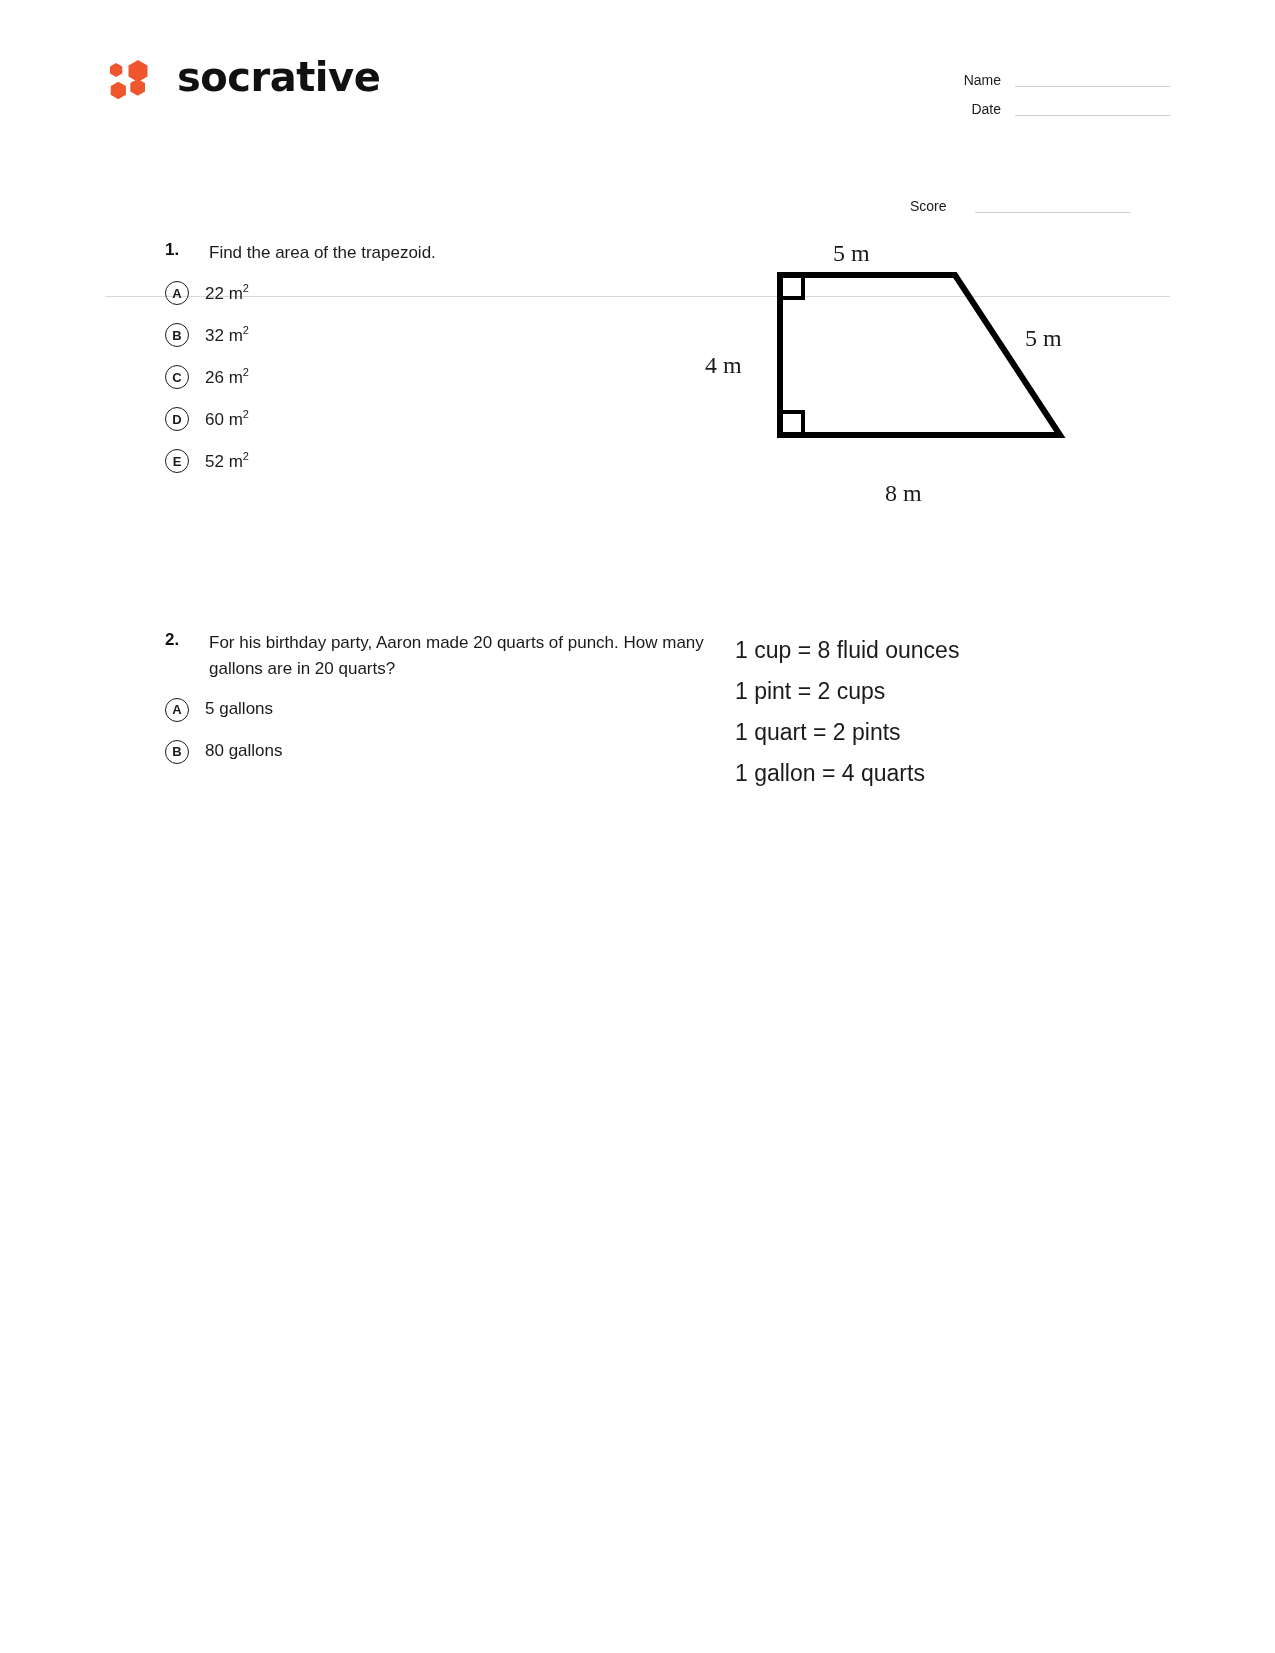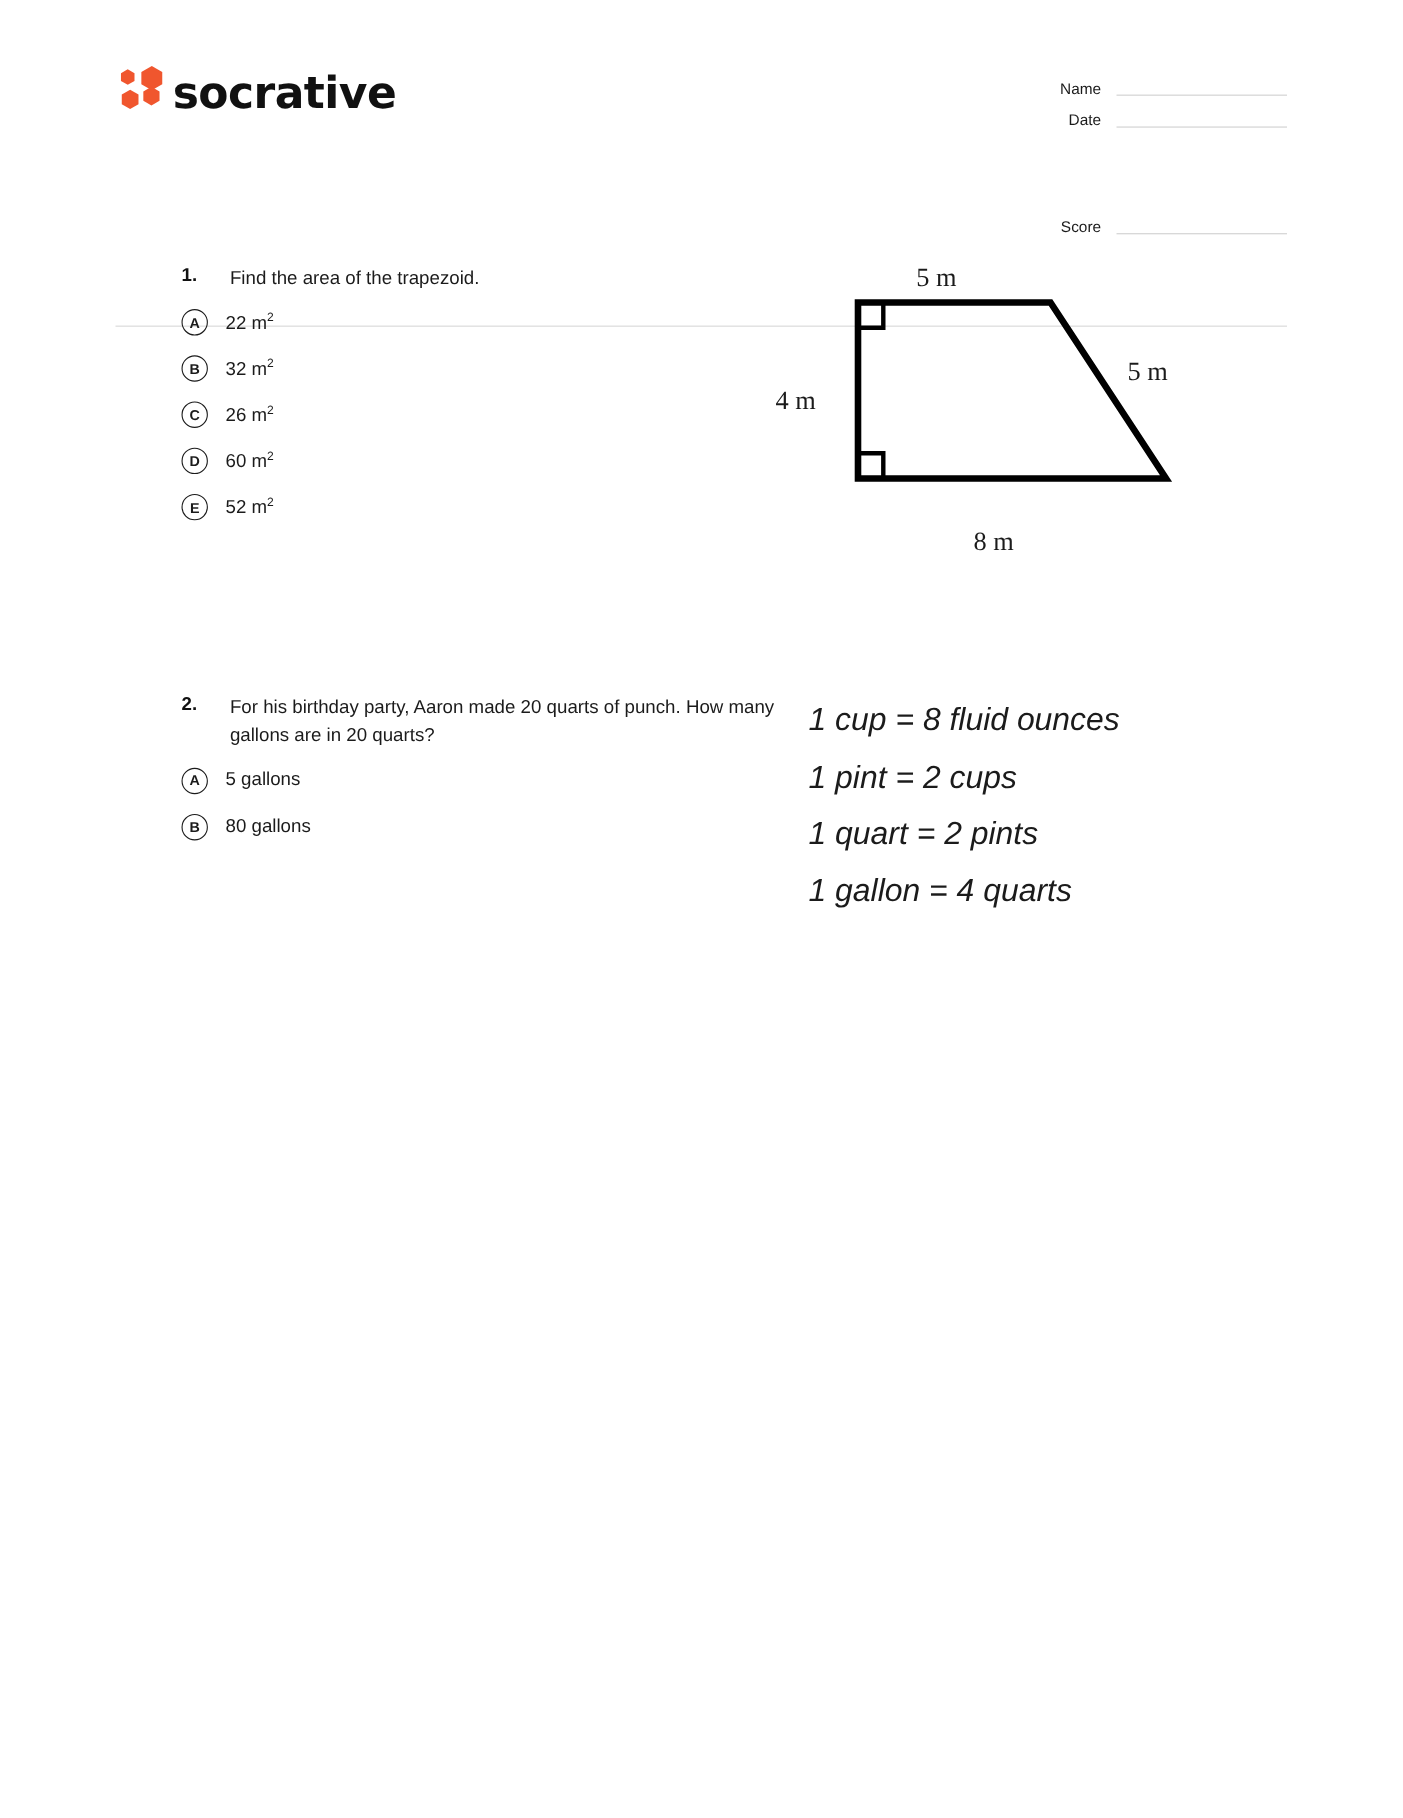--- a/index.html
+++ b/index.html
@@ -28,22 +28,22 @@
   .header {
     position: relative;
     height: 200px;
   }
 
   .logo-block {
     position: absolute;
     left: 0;
     top: 57px;
     display: flex;
-    align-items: flex-end;
-    gap: 4px;
+    align-items: flex-start;
+    gap: 24px;
   }
 
   .logo-mark { width: 48px; height: 48px; display: block; }
 
   .logo-word {
     font-size: 40px;
     font-weight: 700;
     letter-spacing: -0.5px;
     color: #111111;
     line-height: 1;
@@ -78,22 +78,21 @@
     height: 17px;
   }
 
   .score-row {
     position: absolute;
     right: 0;
     top: 196px;
     width: 260px;
     display: flex;
     align-items: flex-end;
-    justify-content: flex-end;
-    gap: 14px;
+    gap: 28px;
   }
 
   .quiz-title {
     position: absolute;
     left: 0;
     top: 155px;
     width: 720px;
     font-size: 38px;
     font-weight: 700;
     line-height: 1.33;
@@ -197,25 +196,24 @@
   .lbl-bottom { left: 200px; top: 250px; }
 
   .conversions {
     position: absolute;
     left: 10px;
     top: 0px;
     width: 340px;
   }
 
   .conv-line {
-    font-size: 29px;
+    font-size: 23px;
     line-height: 1.78;
     color: #1b1b1b;
     white-space: nowrap;
-    font-style: italic;
   }
 </style>
 </head>
 <body>
 
 <div class="page">
 
   <div class="header">
 
     <div class="logo-block">

